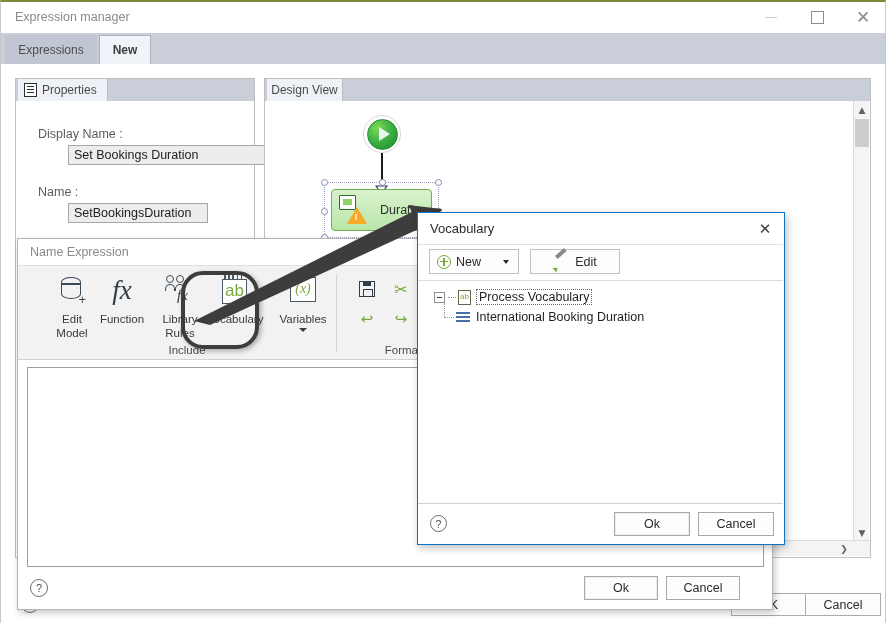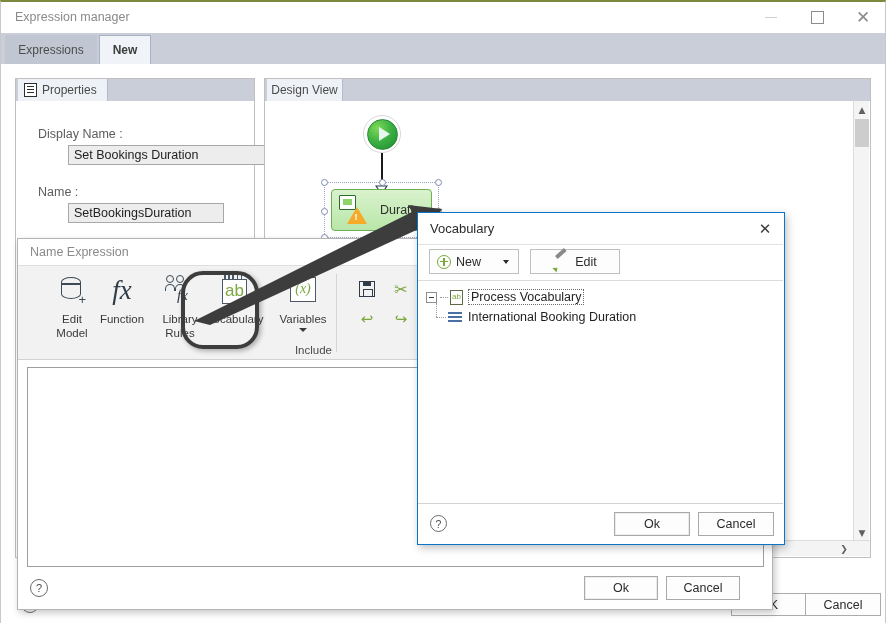--- a/index.html
+++ b/index.html
@@ -94,21 +94,21 @@
     position:absolute; font-size:12.5px; color:#5c5c5c;
   }
   .field-input {
     position:absolute; height:20px; background:#ededed;
     border:1px solid #a8a8a8; font-size:12.5px; color:#222;
     display:flex; align-items:center; padding-left:5px;
   }
   #lbl-display-name { left:22px; top:48px; }
   #input-display-name { left:52px; top:66px; width:208px; }
   #lbl-name { left:22px; top:106px; }
-  #input-name { left:52px; top:124px; width:156px; }
+  #input-name { left:52px; top:124px; width:140px; }
 
   
   #design-panel {
     position:absolute; left:263px; top:14px; width:607px; height:480px;
     background:#ffffff; border:1px solid #bfbfbf;
   }
   #design-header {
     position:absolute; left:0; top:0; width:605px; height:22px;
     background:#c9ced8;
   }
@@ -254,21 +254,21 @@
   #sep1 { left:318px; }
   .ribbon-item {
     position:absolute; top:6px; width:60px; height:70px;
     display:flex; flex-direction:column; align-items:center;
   }
   .ribbon-item .ri-label {
     font-size:11.5px; color:#3a3a3a; text-align:center; line-height:14px; margin-top:4px;
   }
   .ri-icon { height:36px; display:flex; align-items:center; justify-content:center; }
   .group-caption {
-    position:absolute; bottom:3px; width:100%; text-align:right;
+    position:absolute; bottom:3px; width:100%; text-align:center;
     font-size:11.5px; color:#4a4a4a;
   }
   
   .ic-datamodel { width:26px; height:30px; position:relative; }
   .ic-datamodel .cyl {
     position:absolute; left:2px; top:2px; width:20px; height:22px;
     border:1.5px solid #3c4a57; border-radius:10px/5px;
   }
   .ic-datamodel .cyl:after {
     content:""; position:absolute; left:0; top:5px; width:100%; height:1.5px; background:#3c4a57;
@@ -413,21 +413,21 @@
   .pencil:after {
     content:""; position:absolute; left:1px; top:12px; width:0;height:0;
     border-left:4px solid #7aa83c; border-top:3px solid transparent; border-bottom:3px solid transparent;
     transform:rotate(-42deg);
   }
   #vd-tree {
     position:absolute; left:0; top:68px; width:365px; height:223px;
     background:#ffffff; border-bottom:1px solid #d2d2d2;
     padding-top:6px;
   }
-  .tree-row { position:relative; height:20px; display:flex; align-items:center; }
+  .tree-row { position:relative; height:20px; display:flex; align-items:center;margin-left:8px; }
   #tree-root { padding-left:8px; }
   .expander {
     width:11px; height:11px; border:1px solid #8d8d8d; background:#fff;
     position:relative; margin-right:3px; flex:0 0 auto;
   }
   .expander:before {
     content:""; position:absolute; left:2px; top:4.5px; width:5px; height:1px; background:#3a3a3a;
   }
   .dots { width:8px; height:1px; border-top:1px dotted #9a9a9a; margin-right:2px;}
   .vocab-file-icon {

